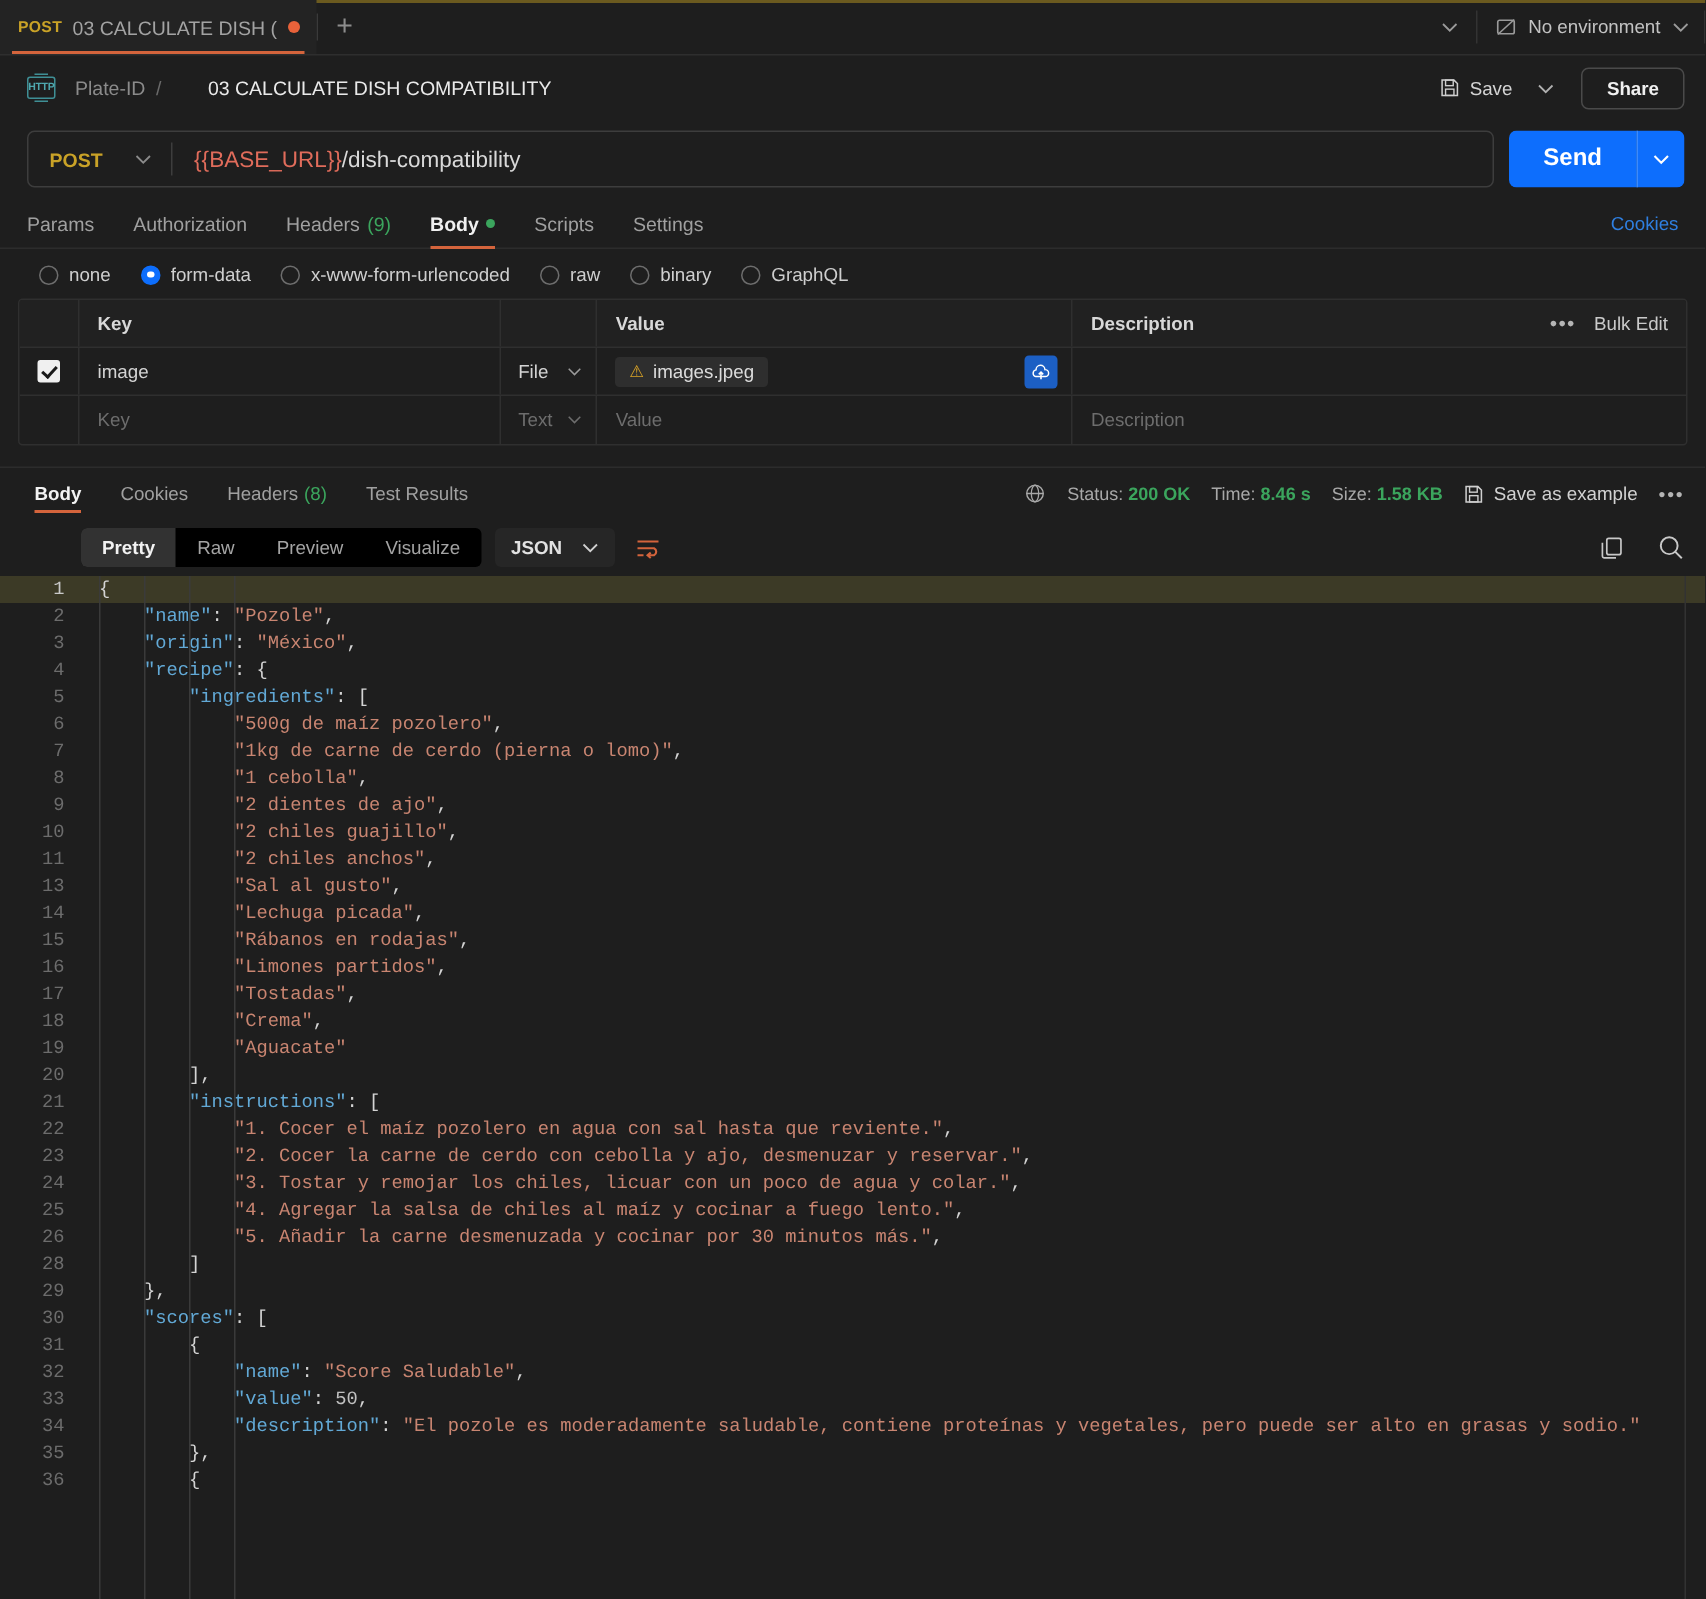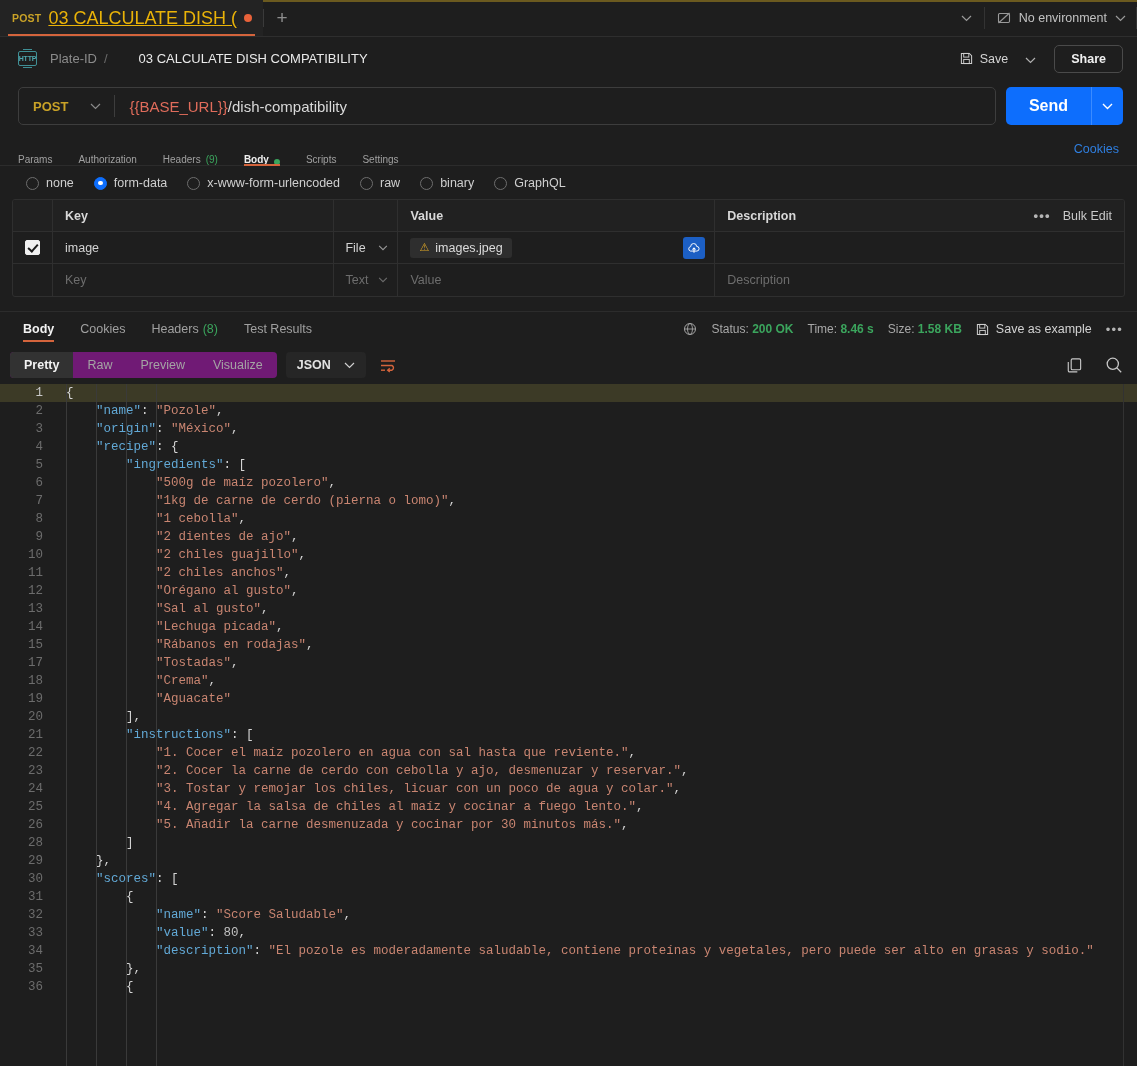--- a/index.html
+++ b/index.html
@@ -25,21 +25,21 @@
   .tab {
     display: flex; align-items: center; gap: 7px;
     padding: 0 11px 0 12px; position: relative;
     background: #232323; min-width: 160px;
   }
   .tab.active::after {
     content: ""; position: absolute; left: 8px; right: 8px; bottom: 0;
     height: 2px; background: #d4643c;
   }
   .tab-method { font-size: 10.5px; font-weight: bold; color: #c9a227; letter-spacing: .2px; }
-  .tab-title { font-size: 18px; color: #eab308; white-space: nowrap; text-decoration: underline; }
+  .tab-title { font-size: 13px; color: #a3a3a3; white-space: nowrap; }
   .tab-dot { width: 8px; height: 8px; border-radius: 50%; background: #e8623a; flex: none; }
   .tab-sep { width: 1px; background: #3a3a3a; margin: 9px 0; }
   .tab-add {
     width: 36px; display: flex; align-items: center; justify-content: center;
     color: #8d8d8d; font-size: 19px; font-weight: 300;
   }
   .tabbar-spacer { flex: 1; }
   .chev { color: #9a9a9a; font-size: 10px; line-height: 1; }
   .tb-caret {
     width: 34px; display: flex; align-items: center; justify-content: center;
@@ -105,22 +105,22 @@
     background: #0d6efd; color: #fff; padding: 0 10px;
     display: flex; align-items: center; border-left: 1px solid #3b8bff;
   }
 
   
   .reqtabs {
     display: flex; align-items: center; gap: 0; padding: 0 18px;
     border-bottom: 1px solid #2c2c2c; height: 33px;
   }
   .rtab {
-    font-size: 10px; color: #a0a0a0; padding: 0 13px; height: 100%;
-    display: flex; align-items: flex-end; gap: 5px; position: relative;
+    font-size: 13px; color: #a0a0a0; padding: 0 13px; height: 100%;
+    display: flex; align-items: center; gap: 5px; position: relative;
   }
   .rtab:first-child { padding-left: 0; }
   .rtab.active { color: #f0f0f0; font-weight: bold; }
   .rtab.active::after {
     content: ""; position: absolute; left: 13px; right: 13px; bottom: -1px;
     height: 2px; background: #d4643c;
   }
   .rtab:first-child.active::after { left: 0; }
   .count-green { color: #3ba55d; }
   .dot-green { width: 6px; height: 6px; border-radius: 50%; background: #3ba55d; display: inline-block; }
@@ -191,21 +191,21 @@
     content: ""; position: absolute; left: 13px; right: 13px; bottom: 4px;
     height: 2px; background: #d4643c;
   }
   .resp-meta { margin-left: auto; display: flex; align-items: center; gap: 14px; font-size: 12px; }
   .meta-label { color: #a8a8a8; }
   .meta-green { color: #3ba55d; font-weight: bold; }
   .globe { width: 14px; height: 14px; }
   .save-ex { display: flex; align-items: center; gap: 7px; color: #d2d2d2; font-size: 12.5px; }
 
   .formatrow { display: flex; align-items: center; padding: 0 14px 0 10px; height: 38px; }
-  .segbox { display: flex; align-items: flex-start; background: #701a75; border-radius: 4px; overflow: hidden; }
+  .segbox { display: flex; align-items: flex-start; background: #000000; border-radius: 4px; overflow: hidden; margin-left: 44px; }
   .seg { font-size: 12.5px; color: #a4a4a4; padding: 6px 14px; display: flex; align-items: center; }
   .seg.active { background: #323232; color: #f2f2f2; font-weight: bold; }
   .jsonsel {
     display: flex; align-items: center; gap: 13px; background: #262626; border-radius: 4px;
     padding: 6px 11px; margin-left: 9px; font-size: 12.5px; color: #e2e2e2; font-weight: bold;
   }
   .wrapbtn { margin-left: 9px; width: 27px; height: 27px; display: flex; align-items: center; justify-content: center; }
   .fmt-right { margin-left: auto; display: flex; align-items: center; gap: 22px; }
 
   
@@ -493,40 +493,40 @@
         <div class="codeline"><div class="gutter">2</div><div class="codetext"><span class="p">    </span><span class="k">"name"</span><span class="p">: </span><span class="s">"Pozole"</span><span class="p">,</span></div></div>
         <div class="codeline"><div class="gutter">3</div><div class="codetext"><span class="p">    </span><span class="k">"origin"</span><span class="p">: </span><span class="s">"México"</span><span class="p">,</span></div></div>
         <div class="codeline"><div class="gutter">4</div><div class="codetext"><span class="p">    </span><span class="k">"recipe"</span><span class="p">: {</span></div></div>
         <div class="codeline"><div class="gutter">5</div><div class="codetext"><span class="p">        </span><span class="k">"ingredients"</span><span class="p">: [</span></div></div>
         <div class="codeline"><div class="gutter">6</div><div class="codetext"><span class="p">            </span><span class="s">"500g de maíz pozolero"</span><span class="p">,</span></div></div>
         <div class="codeline"><div class="gutter">7</div><div class="codetext"><span class="p">            </span><span class="s">"1kg de carne de cerdo (pierna o lomo)"</span><span class="p">,</span></div></div>
         <div class="codeline"><div class="gutter">8</div><div class="codetext"><span class="p">            </span><span class="s">"1 cebolla"</span><span class="p">,</span></div></div>
         <div class="codeline"><div class="gutter">9</div><div class="codetext"><span class="p">            </span><span class="s">"2 dientes de ajo"</span><span class="p">,</span></div></div>
         <div class="codeline"><div class="gutter">10</div><div class="codetext"><span class="p">            </span><span class="s">"2 chiles guajillo"</span><span class="p">,</span></div></div>
         <div class="codeline"><div class="gutter">11</div><div class="codetext"><span class="p">            </span><span class="s">"2 chiles anchos"</span><span class="p">,</span></div></div>
-        <div class="codeline"><div class="gutter">12</div><div class="codetext"><span class="p">            </span><span class="s">"Orégano al gusto"</span><span class="p">,</span></div></div>
         <div class="codeline"><div class="gutter">13</div><div class="codetext"><span class="p">            </span><span class="s">"Sal al gusto"</span><span class="p">,</span></div></div>
         <div class="codeline"><div class="gutter">14</div><div class="codetext"><span class="p">            </span><span class="s">"Lechuga picada"</span><span class="p">,</span></div></div>
         <div class="codeline"><div class="gutter">15</div><div class="codetext"><span class="p">            </span><span class="s">"Rábanos en rodajas"</span><span class="p">,</span></div></div>
+        <div class="codeline"><div class="gutter">16</div><div class="codetext"><span class="p">            </span><span class="s">"Limones partidos"</span><span class="p">,</span></div></div>
         <div class="codeline"><div class="gutter">17</div><div class="codetext"><span class="p">            </span><span class="s">"Tostadas"</span><span class="p">,</span></div></div>
         <div class="codeline"><div class="gutter">18</div><div class="codetext"><span class="p">            </span><span class="s">"Crema"</span><span class="p">,</span></div></div>
         <div class="codeline"><div class="gutter">19</div><div class="codetext"><span class="p">            </span><span class="s">"Aguacate"</span></div></div>
         <div class="codeline"><div class="gutter">20</div><div class="codetext"><span class="p">        ],</span></div></div>
         <div class="codeline"><div class="gutter">21</div><div class="codetext"><span class="p">        </span><span class="k">"instructions"</span><span class="p">: [</span></div></div>
         <div class="codeline"><div class="gutter">22</div><div class="codetext"><span class="p">            </span><span class="s">"1. Cocer el maíz pozolero en agua con sal hasta que reviente."</span><span class="p">,</span></div></div>
         <div class="codeline"><div class="gutter">23</div><div class="codetext"><span class="p">            </span><span class="s">"2. Cocer la carne de cerdo con cebolla y ajo, desmenuzar y reservar."</span><span class="p">,</span></div></div>
         <div class="codeline"><div class="gutter">24</div><div class="codetext"><span class="p">            </span><span class="s">"3. Tostar y remojar los chiles, licuar con un poco de agua y colar."</span><span class="p">,</span></div></div>
         <div class="codeline"><div class="gutter">25</div><div class="codetext"><span class="p">            </span><span class="s">"4. Agregar la salsa de chiles al maíz y cocinar a fuego lento."</span><span class="p">,</span></div></div>
         <div class="codeline"><div class="gutter">26</div><div class="codetext"><span class="p">            </span><span class="s">"5. Añadir la carne desmenuzada y cocinar por 30 minutos más."</span><span class="p">,</span></div></div>
         <div class="codeline"><div class="gutter">28</div><div class="codetext"><span class="p">        ]</span></div></div>
         <div class="codeline"><div class="gutter">29</div><div class="codetext"><span class="p">    },</span></div></div>
         <div class="codeline"><div class="gutter">30</div><div class="codetext"><span class="p">    </span><span class="k">"scores"</span><span class="p">: [</span></div></div>
         <div class="codeline"><div class="gutter">31</div><div class="codetext"><span class="p">        {</span></div></div>
         <div class="codeline"><div class="gutter">32</div><div class="codetext"><span class="p">            </span><span class="k">"name"</span><span class="p">: </span><span class="s">"Score Saludable"</span><span class="p">,</span></div></div>
-        <div class="codeline"><div class="gutter">33</div><div class="codetext"><span class="p">            </span><span class="k">"value"</span><span class="p">: </span><span class="n">80</span><span class="p">,</span></div></div>
+        <div class="codeline"><div class="gutter">33</div><div class="codetext"><span class="p">            </span><span class="k">"value"</span><span class="p">: </span><span class="n">50</span><span class="p">,</span></div></div>
         <div class="codeline"><div class="gutter">34</div><div class="codetext"><span class="p">            </span><span class="k">"description"</span><span class="p">: </span><span class="s">"El pozole es moderadamente saludable, contiene proteínas y vegetales, pero puede ser alto en grasas y sodio."</span></div></div>
         <div class="codeline"><div class="gutter">35</div><div class="codetext"><span class="p">        },</span></div></div>
         <div class="codeline"><div class="gutter">36</div><div class="codetext"><span class="p">        {</span></div></div>
       </div>
     <div class="indentguides">
       <div class="iguide" style="left:66px"></div>
       <div class="iguide" style="left:96px"></div>
       <div class="iguide" style="left:126px"></div>
       <div class="iguide" style="left:156px"></div>
     </div>

